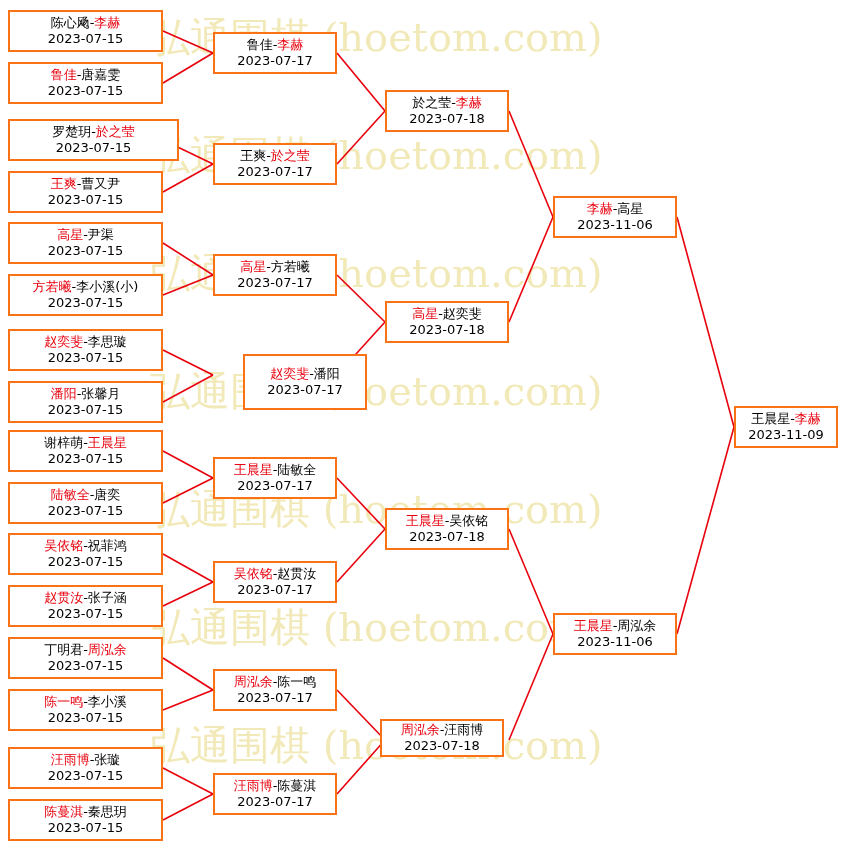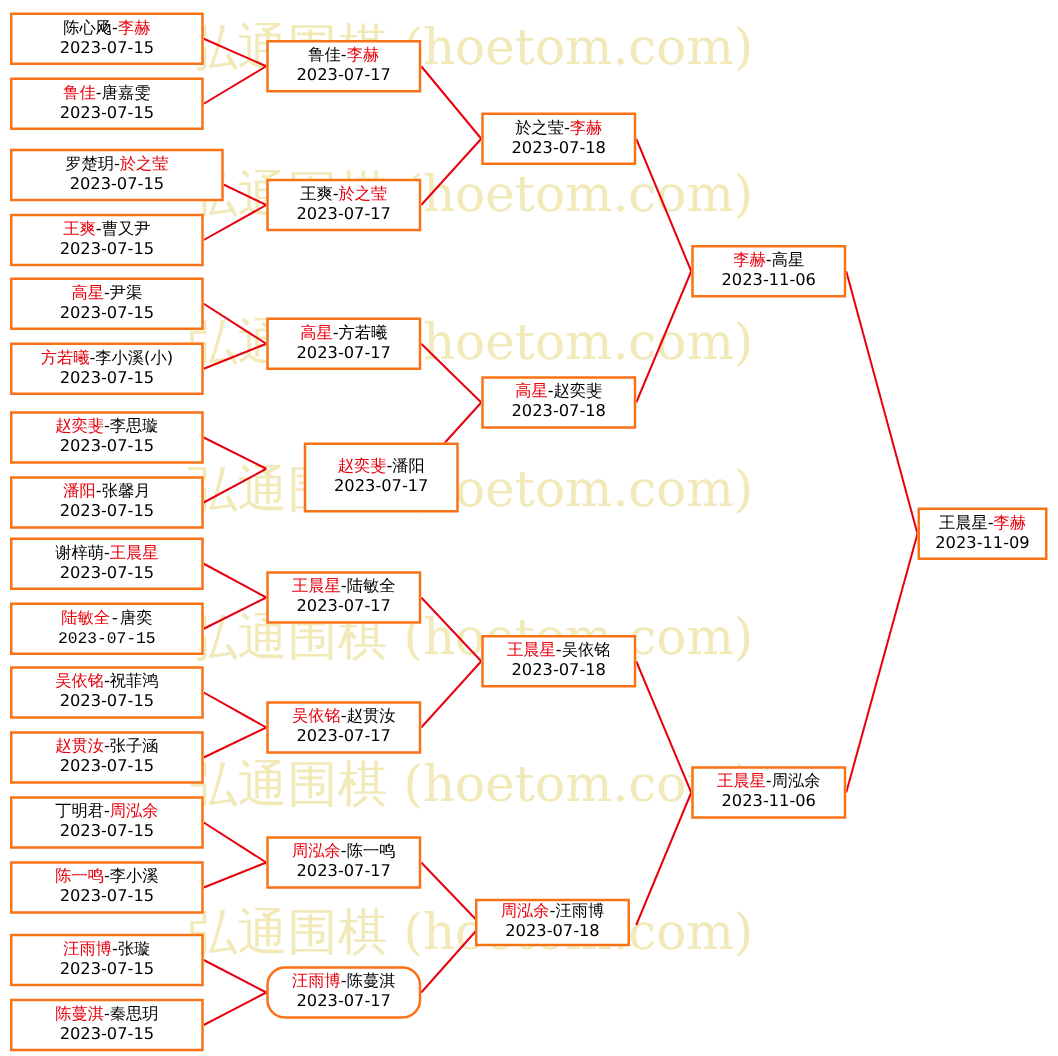--- a/index.html
+++ b/index.html
@@ -135,21 +135,21 @@
         <div class="dt">2023-07-15</div>
       </div>
       <div class="node" style="left: 8px; width: 155px; height: 42px; top: 381px;">
         <div class="pl"><span class="win">潘阳</span><span class="sep">-</span><span class="los">张馨月</span></div>
         <div class="dt">2023-07-15</div>
       </div>
       <div class="node" style="left: 8px; width: 155px; height: 42px; top: 430px;">
         <div class="pl"><span class="los">谢梓萌</span><span class="sep">-</span><span class="win">王晨星</span></div>
         <div class="dt">2023-07-15</div>
       </div>
-      <div class="node" style="left: 8px; width: 155px; height: 42px; top: 482px; font-family: Liberation Mono, monospace;">
+      <div class="node" style="left: 8px; width: 155px; height: 42px; top: 482px;">
         <div class="pl"><span class="win">陆敏全</span><span class="sep">-</span><span class="los">唐奕</span></div>
         <div class="dt">2023-07-15</div>
       </div>
       <div class="node" style="left: 8px; width: 155px; height: 42px; top: 533px;">
         <div class="pl"><span class="win">吴依铭</span><span class="sep">-</span><span class="los">祝菲鸿</span></div>
         <div class="dt">2023-07-15</div>
       </div>
       <div class="node" style="left: 8px; width: 155px; height: 42px; top: 585px;">
         <div class="pl"><span class="win">赵贯汝</span><span class="sep">-</span><span class="los">张子涵</span></div>
         <div class="dt">2023-07-15</div>
@@ -191,21 +191,21 @@
         <div class="dt">2023-07-17</div>
       </div>
       <div class="node" style="left: 213px; width: 124px; height: 42px; top: 561px;">
         <div class="pl"><span class="win">吴依铭</span><span class="sep">-</span><span class="los">赵贯汝</span></div>
         <div class="dt">2023-07-17</div>
       </div>
       <div class="node" style="left: 213px; width: 124px; height: 42px; top: 669px;">
         <div class="pl"><span class="win">周泓余</span><span class="sep">-</span><span class="los">陈一鸣</span></div>
         <div class="dt">2023-07-17</div>
       </div>
-      <div class="node" style="left: 213px; width: 124px; height: 42px; top: 773px; border-radius: 15px;">
+      <div class="node" style="left: 213px; width: 124px; height: 42px; top: 773px;">
         <div class="pl"><span class="win">汪雨博</span><span class="sep">-</span><span class="los">陈蔓淇</span></div>
         <div class="dt">2023-07-17</div>
       </div>
       <div class="node" style="left: 385px; width: 124px; height: 42px; top: 90px;">
         <div class="pl"><span class="los">於之莹</span><span class="sep">-</span><span class="win">李赫</span></div>
         <div class="dt">2023-07-18</div>
       </div>
       <div class="node" style="left: 385px; width: 124px; height: 42px; top: 301px;">
         <div class="pl"><span class="win">高星</span><span class="sep">-</span><span class="los">赵奕斐</span></div>
         <div class="dt">2023-07-18</div>

